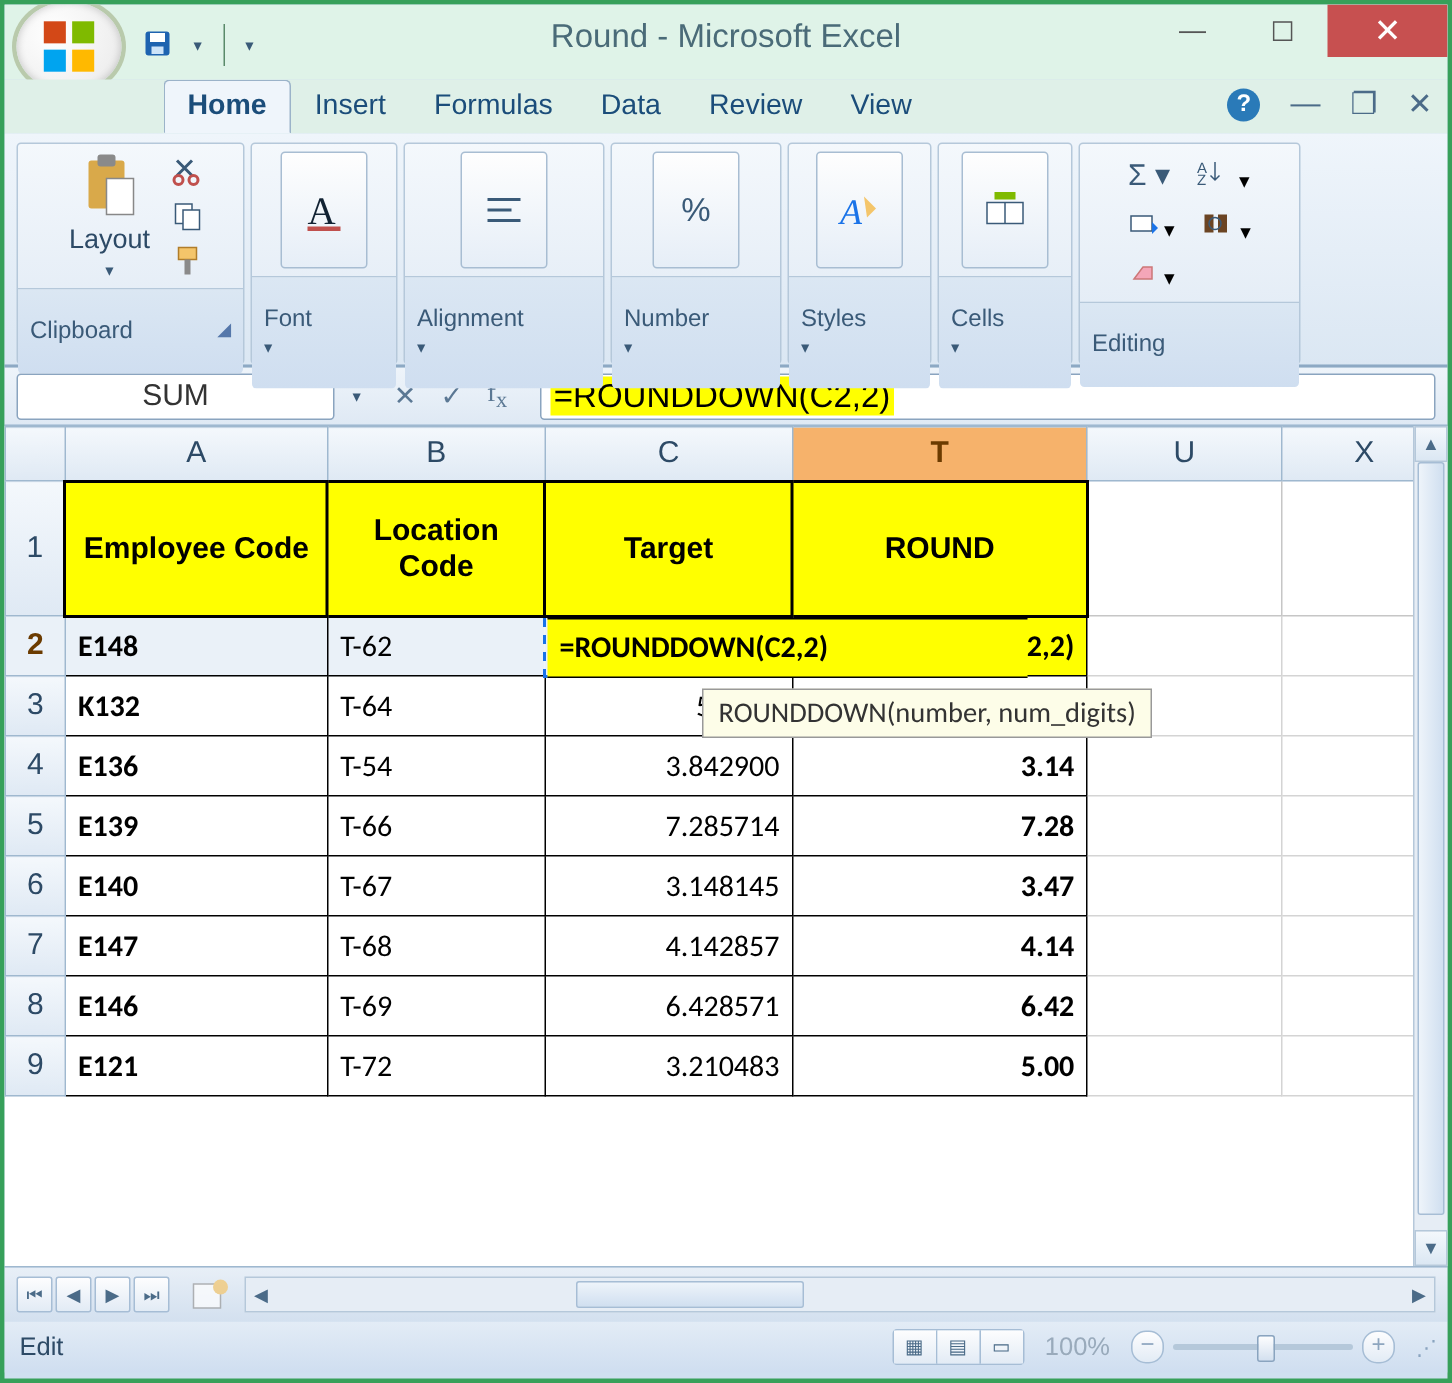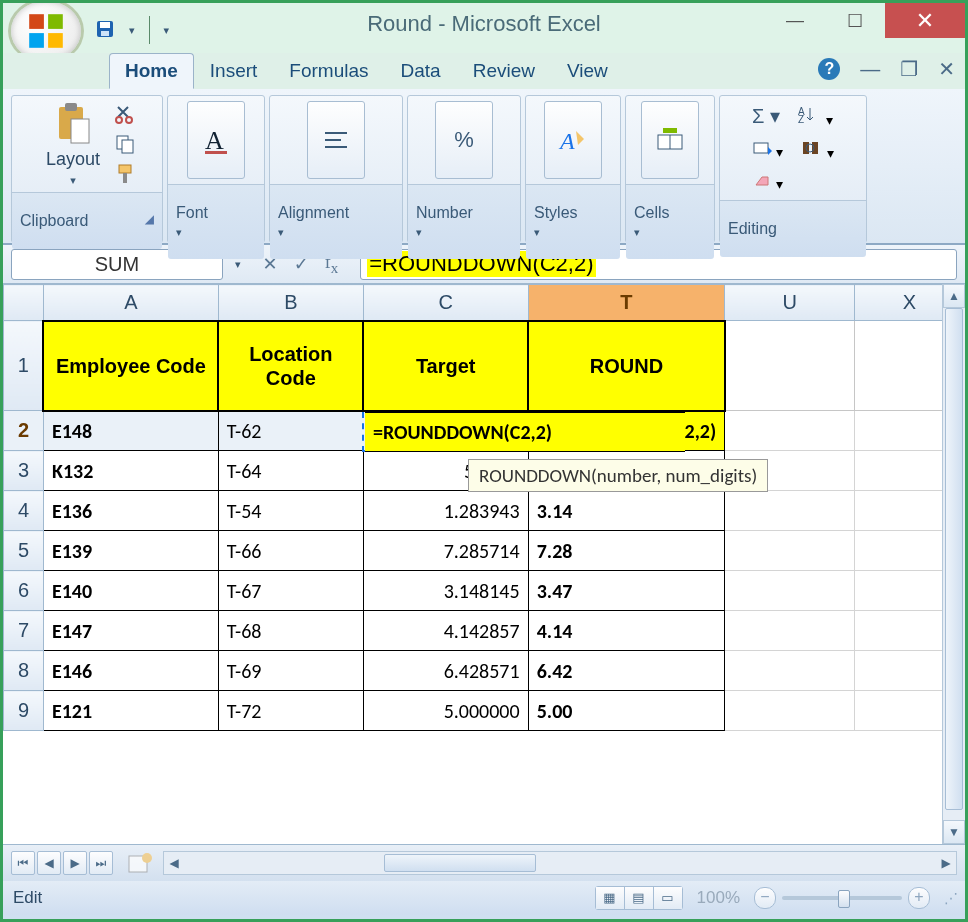--- a/index.html
+++ b/index.html
@@ -41,21 +41,21 @@
 table{border-collapse:collapse;table-layout:fixed}
 th,td{border:1px solid #c6c6c6;height:40px;font-size:20px;color:#000;padding:0 8px;box-sizing:border-box}
 .colhdr th{background:linear-gradient(to bottom,#f4f8fc,#dfe9f4);color:#2d4a66;text-align:center;font-weight:normal;border:1px solid #9fb8cf;height:36px}
 .colhdr th.active{background:#f6b26b;color:#6b3b00;font-weight:bold}
 .rowhdr{background:linear-gradient(to bottom,#f4f8fc,#dfe9f4);color:#2d4a66;text-align:center;width:40px;border:1px solid #9fb8cf}
 .rowhdr.active{background:#f6b26b;color:#6b3b00;font-weight:bold}
 .header-cell{background:#ffff00;font-weight:bold;text-align:center;border:2px solid #000!important;line-height:1.2}
 .data-cell{border:1px solid #000!important;font-family:Calibri,Arial}
 .data-cell.bold{font-weight:bold}
 .data-cell.num{text-align:right}
-.data-cell.center{text-align:left}
+.data-cell.center{text-align:right}
 .row-sel .data-cell,.row-sel .rowhdr{background:#eaf1f8}
 .editing{background:#ffff00!important;font-weight:bold;position:relative}
 .marching{border:2px dashed #1a73e8!important}
 .tooltip{position:absolute;left:465px;top:175px;background:#fdfde8;border:1px solid #999;padding:4px 10px;font-size:19px;color:#333;font-family:Calibri,Arial}
 .tooltip b{font-weight:normal}
 .vscroll{position:absolute;right:0;top:0;width:22px;height:560px;background:#e6edf5;border-left:1px solid #b5c8da}
 .vscroll .arrow{height:22px;text-align:center;font-size:12px;line-height:22px;color:#4b6b88;background:linear-gradient(to bottom,#f4f8fc,#dbe7f3);border:1px solid #b5c8da}
 .vscroll .thumb{position:absolute;top:24px;left:2px;right:2px;height:500px;background:linear-gradient(to right,#eef4fa,#d0dff0);border:1px solid #a6bdd5;border-radius:2px}
 .tabbar{height:36px;background:linear-gradient(to bottom,#e8eff7,#d3e0ef);display:flex;align-items:center;border-top:1px solid #9fb8cf;position:relative}
 .tab-nav{display:flex;gap:2px;padding:0 8px}
@@ -308,21 +308,21 @@
             <td class="data-cell ">T-64</td>
             <td class="data-cell num">5.2857</td>
             <td class="data-cell bold center"></td>
             <td class="" style="border: 1px solid rgb(212, 212, 212);"></td>
             <td class="" style="border: 1px solid rgb(212, 212, 212);"></td>
           </tr>
           <tr>
             <td class="rowhdr">4</td>
             <td class="data-cell bold">E136</td>
             <td class="data-cell ">T-54</td>
-            <td class="data-cell num">1.283943</td>
+            <td class="data-cell num">3.842900</td>
             <td class="data-cell bold center">3.14</td>
             <td class="" style="border: 1px solid rgb(212, 212, 212);"></td>
             <td class="" style="border: 1px solid rgb(212, 212, 212);"></td>
           </tr>
           <tr>
             <td class="rowhdr">5</td>
             <td class="data-cell bold">E139</td>
             <td class="data-cell ">T-66</td>
             <td class="data-cell num">7.285714</td>
             <td class="data-cell bold center">7.28</td>
@@ -353,21 +353,21 @@
             <td class="data-cell ">T-69</td>
             <td class="data-cell num">6.428571</td>
             <td class="data-cell bold center">6.42</td>
             <td class="" style="border: 1px solid rgb(212, 212, 212);"></td>
             <td class="" style="border: 1px solid rgb(212, 212, 212);"></td>
           </tr>
           <tr>
             <td class="rowhdr">9</td>
             <td class="data-cell bold">E121</td>
             <td class="data-cell ">T-72</td>
-            <td class="data-cell num">5.000000</td>
+            <td class="data-cell num">3.210483</td>
             <td class="data-cell bold center">5.00</td>
             <td class="" style="border: 1px solid rgb(212, 212, 212);"></td>
             <td class="" style="border: 1px solid rgb(212, 212, 212);"></td>
           </tr>
         </tbody>
     </table>
     <div class="tooltip"><b>ROUNDDOWN</b><span>(number, num_digits)</span></div>
     <div class="vscroll">
       <div class="arrow">▲</div>
       <div class="thumb"></div>

